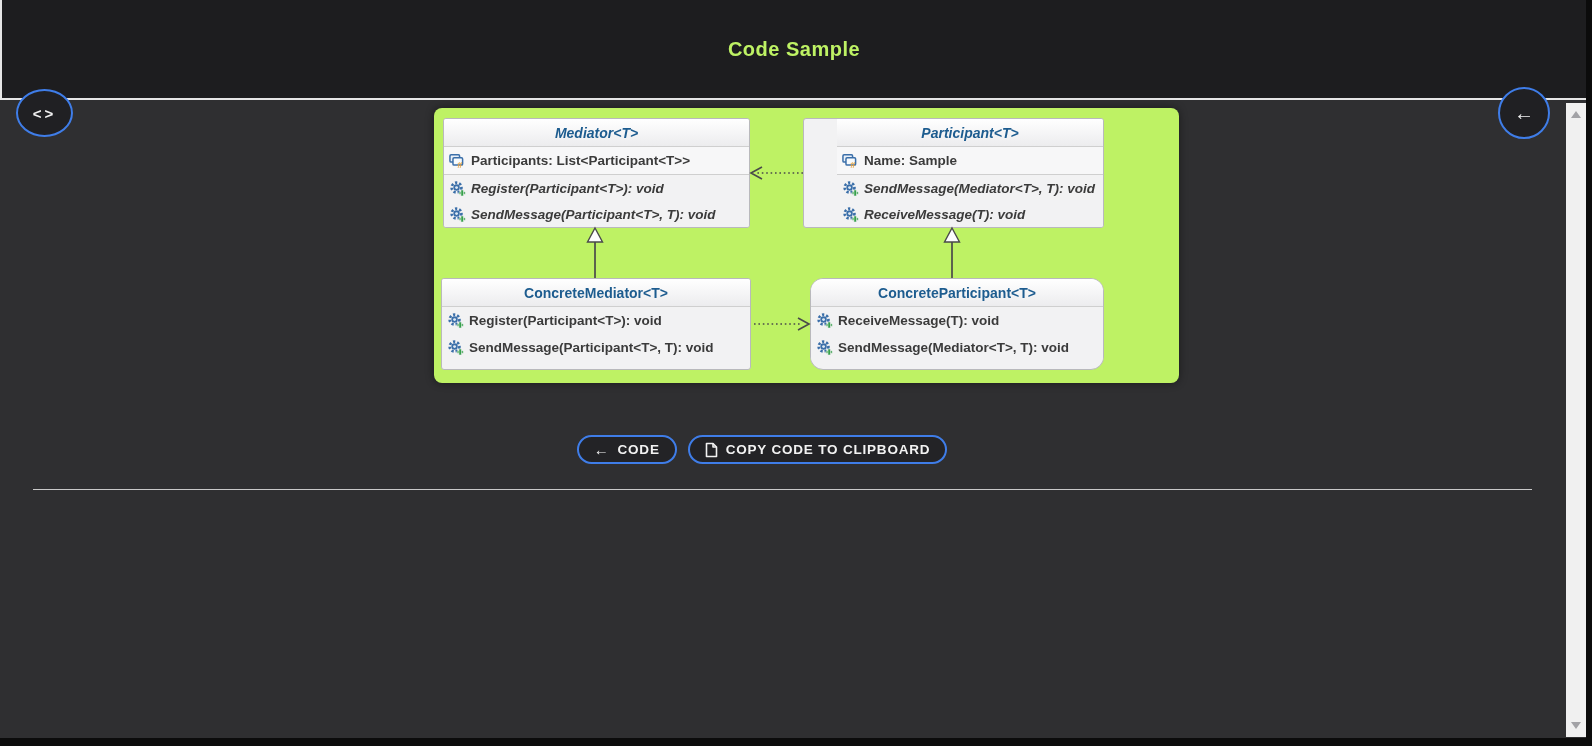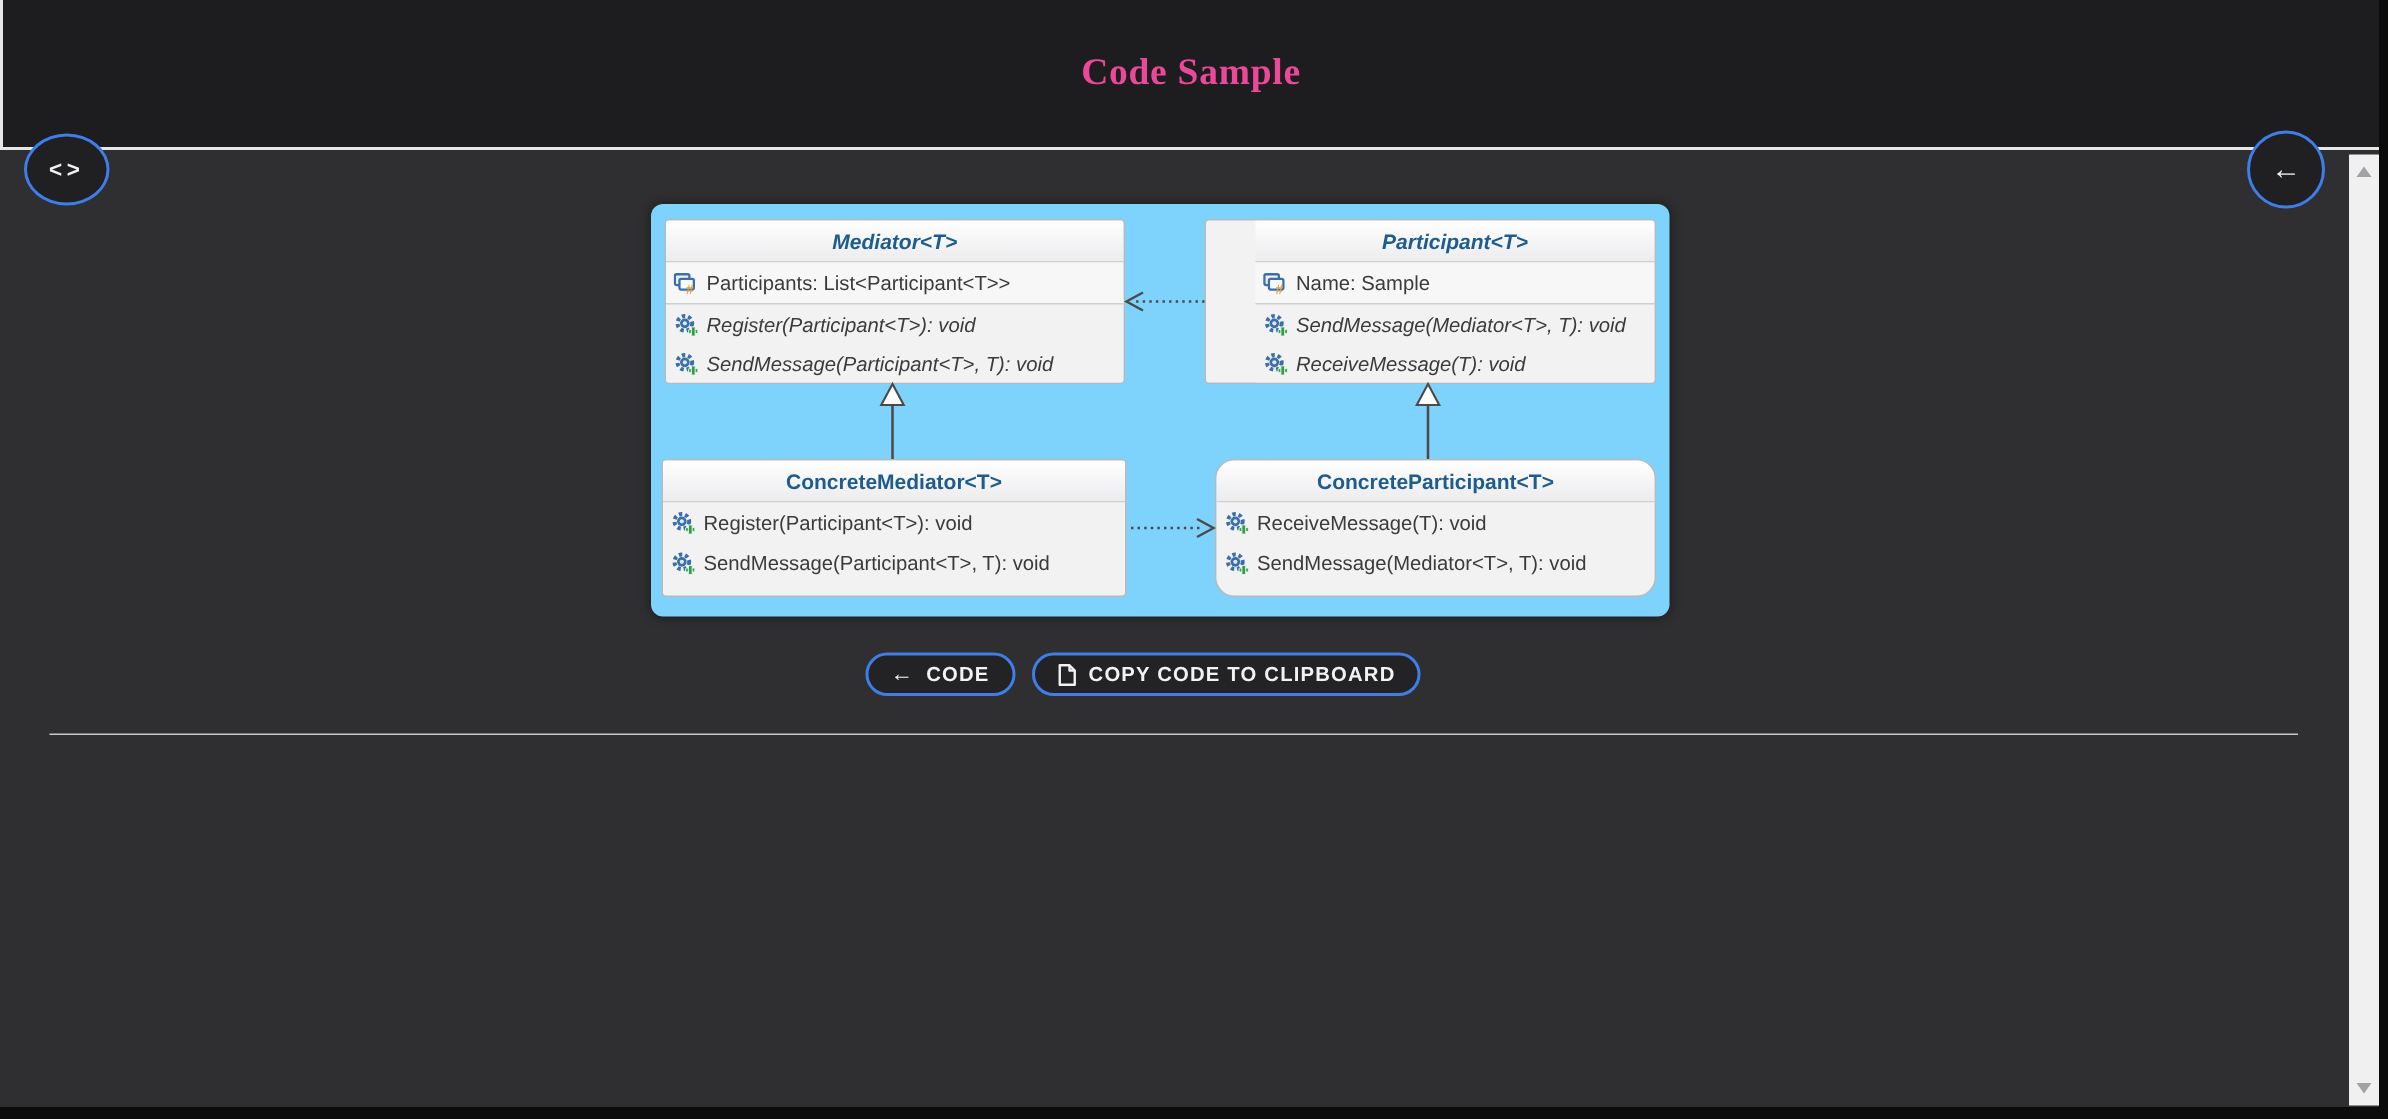--- a/index.html
+++ b/index.html
@@ -4,42 +4,42 @@
 <style>
   * { margin:0; padding:0; box-sizing:border-box; }
   html,body { width:1592px; height:746px; overflow:hidden; background:#2f2f31;
               font-family:"Liberation Sans", sans-serif; }
   .page { position:relative; width:1592px; height:746px; background:#2f2f31; }
 
   
   .header { position:absolute; left:0; top:0; width:1586px; height:100px;
             background:#1d1d1f; border-bottom:2px solid #e6e6e6; border-left:2px solid #e6e6e6;
             display:flex; align-items:center; justify-content:center; }
-  .page-title { font-size:25px; font-weight:bold; color:#ec4899; letter-spacing:.5px;font-family:Liberation Serif, serif; }
+  .page-title { font-size:20px; font-weight:bold; color:#bef264; letter-spacing:.5px; }
 
   
   .fab { position:absolute; z-index:5; background:#202023; border:2px solid #3f7de8;
          color:#f2f2f2; display:flex; align-items:center; justify-content:center; cursor:pointer; }
   .fab-left { left:16px; top:89px; width:57px; height:48px; border-radius:50%;
               font-size:15px; font-weight:bold; letter-spacing:3px; }
   .fab-right { left:1498px; top:87px; width:52px; height:52px; border-radius:50%; font-size:20px; }
 
   
-  .diagram-panel { position:absolute; left:434px; top:136px; width:679px; height:275px;
-                   background:#7dd3fc; border-radius:8px; box-shadow:0 0 8px rgba(0,0,0,.45); }
+  .diagram-panel { position:absolute; left:434px; top:108px; width:745px; height:275px;
+                   background:#bef264; border-radius:8px; box-shadow:0 0 8px rgba(0,0,0,.45); }
   .arrows { position:absolute; left:0; top:0; pointer-events:none; }
 
   .uml-class { position:absolute; border:1px solid #b9b9bc; border-radius:3px;
                background:#f2f2f3; overflow:hidden; font-size:13.5px; color:#3b3b3b; }
   .uml-title { height:28px; display:flex; align-items:center; justify-content:center;
                background:linear-gradient(#ffffff,#ececee); border-bottom:1px solid #cfcfcf;
                color:#1d5c8f; font-weight:bold; font-size:14px; }
   .uml-class.abstract .uml-title { font-style:italic; }
   .row { height:27px; display:flex; align-items:center; gap:5px; padding:0 6px 0 5px;
-         background:#f2f2f3; white-space:nowrap; }
+         background:#f2f2f3; white-space:nowrap;font-weight:bold; }
   .row.prop { background:#f7f7f8; }
   .row.sep-top { border-top:1px solid #cfcfcf; }
   .row .ic { width:17px; height:17px; flex:0 0 17px; }
   .it { font-style:italic; }
 
   
   .actions { position:absolute; left:0; top:435px; width:1570px;
              display:flex; justify-content:center; gap:11px; transform:translateX(-23px); }
   .btn { display:inline-flex; align-items:center; gap:8px; height:29px; padding:0 15px;
          border-radius:15px; border:2px solid #3f7de8; background:#232326; cursor:pointer;

